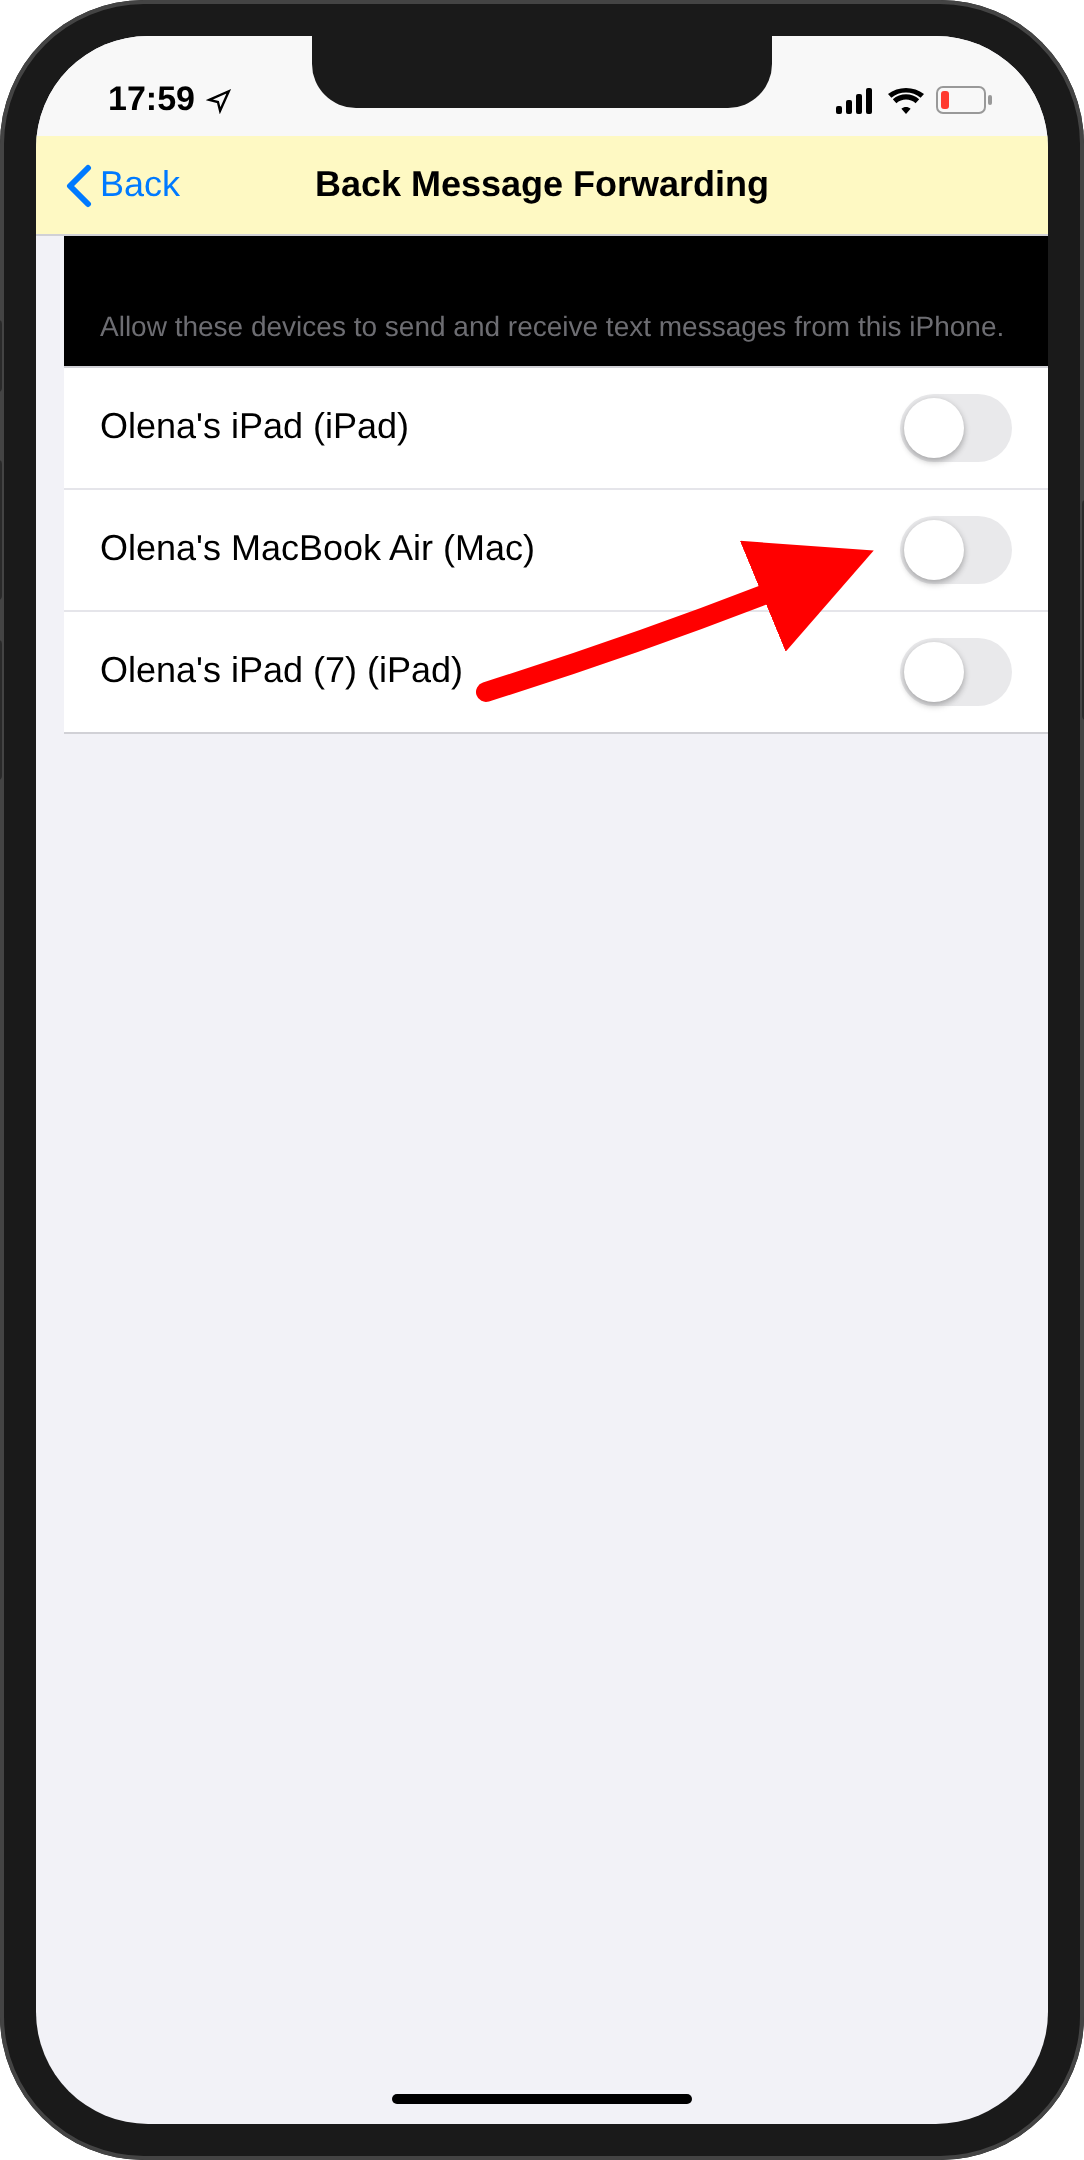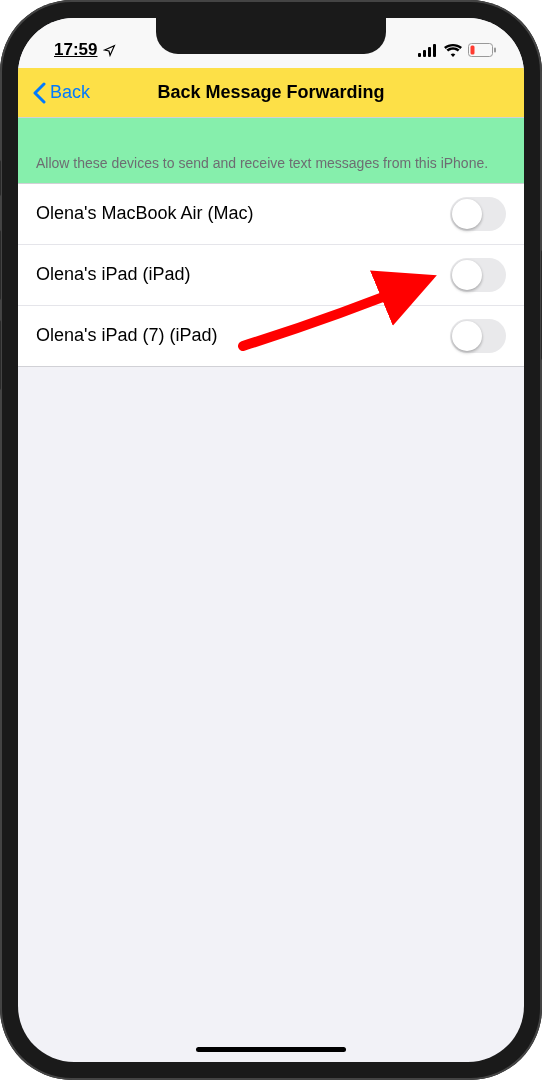--- a/index.html
+++ b/index.html
@@ -57,35 +57,34 @@
       padding: 14px 28px 0 36px;
       background: #f8f8f8;
     }
     .status-left {
       display: flex;
       align-items: center;
       gap: 6px;
       font-size: 17px;
       font-weight: 600;
       color: #000;
-      text-decoration: underline;
     }
     .status-right {
       display: flex;
       align-items: center;
       gap: 6px;
     }
     .location-icon { width: 13px; height: 13px; }
     .signal-icon { width: 20px; height: 13px; }
     .wifi-icon { width: 18px; height: 13px; }
     .battery-icon { width: 28px; height: 14px; }
 
     .nav-bar {
       height: 50px;
-      background: #fde047;
+      background: #fef9c3;
       border-bottom: 1px solid #d1d1d6;
       display: flex;
       align-items: center;
       position: relative;
       padding: 0 14px;
     }
     .back-btn {
       display: flex;
       align-items: center;
       color: #007aff;
@@ -99,21 +98,22 @@
       position: absolute;
       left: 0; right: 0;
       text-align: center;
       font-size: 18px;
       font-weight: 600;
       color: #000;
       pointer-events: none;
     }
 
     .content {
-      background: #86efac;
+      background: #000000;
+      margin-left: 14px;
     }
     .section-header {
       padding: 36px 18px 10px 18px;
       font-size: 14px;
       color: #6d6d72;
       line-height: 1.35;
     }
     .list {
       background: #fff;
       border-top: 1px solid #d1d1d6;
@@ -218,27 +218,27 @@
         </svg>
         <span>Back</span>
       </div>
       <div class="nav-title">Back Message Forwarding</div>
     </div>
 
     <div class="content">
       <div class="section-header">Allow these devices to send and receive text messages from this iPhone.</div>
       <div class="list">
         <div class="row">
-          <span class="row-label">Olena's MacBook Air (Mac)</span>
+          <span class="row-label">Olena's iPad (iPad)</span>
           <div class="toggle">
             <div class="toggle-knob"></div>
           </div>
         </div>
         <div class="row">
-          <span class="row-label">Olena's iPad (iPad)</span>
+          <span class="row-label">Olena's MacBook Air (Mac)</span>
           <div class="toggle">
             <div class="toggle-knob"></div>
           </div>
         </div>
         <div class="row">
           <span class="row-label">Olena's iPad (7) (iPad)</span>
           <div class="toggle">
             <div class="toggle-knob"></div>
           </div>
         </div>

